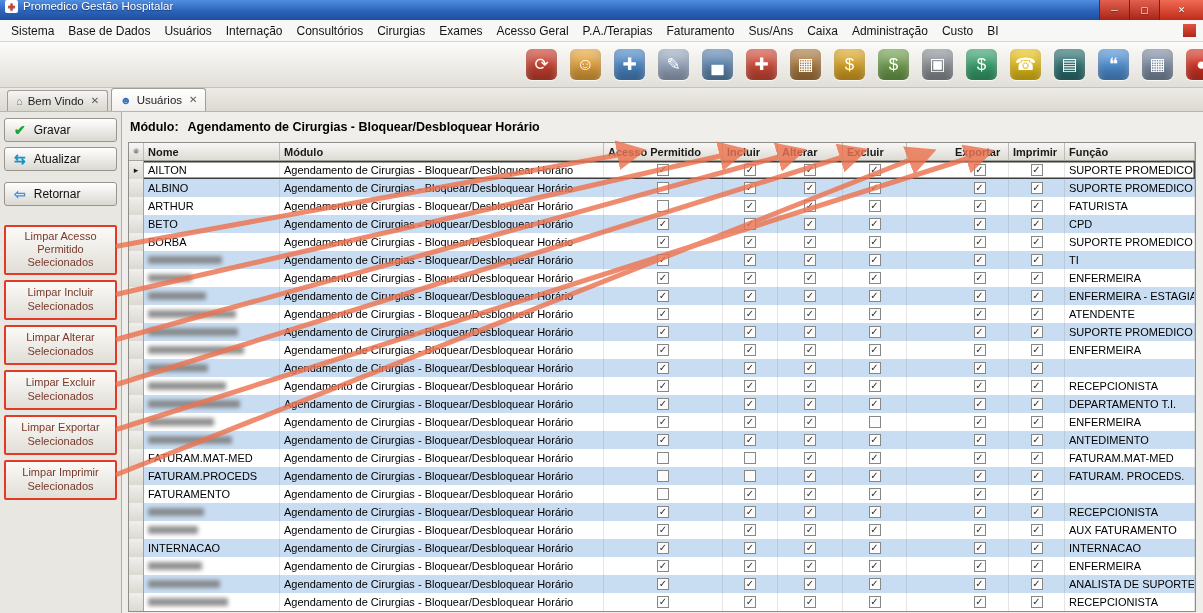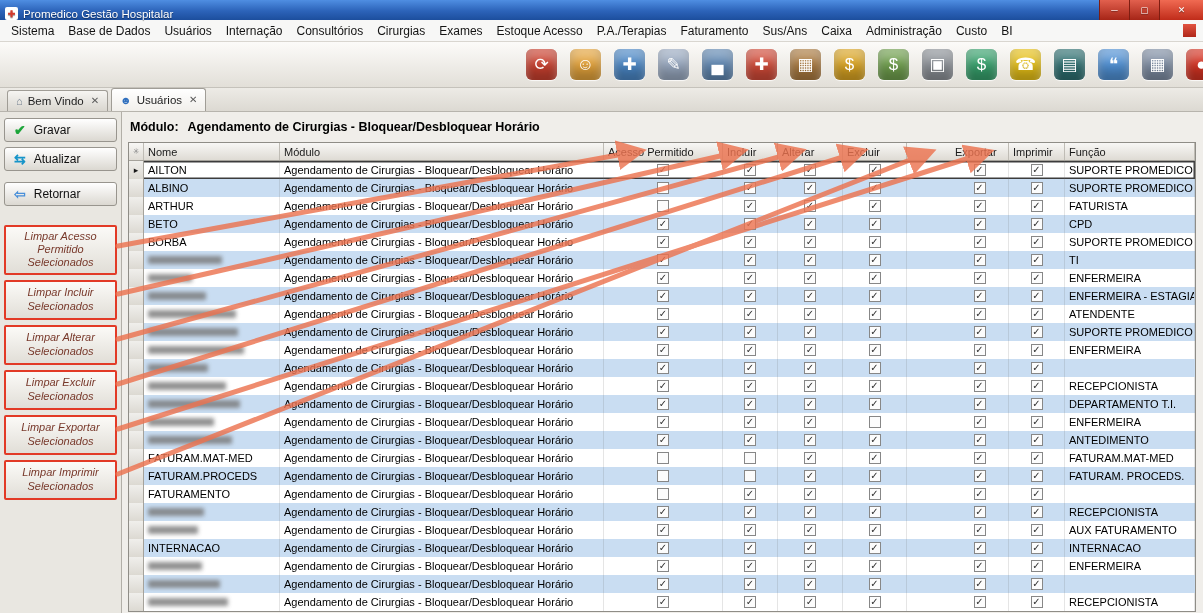--- a/index.html
+++ b/index.html
@@ -5,21 +5,21 @@
   * { box-sizing: border-box; margin: 0; padding: 0; }
   html,body { width:1203px; height:613px; }
   body {
     font-family: "Liberation Sans", sans-serif;
     background:#ece9e4; position:relative; overflow:hidden;
     -webkit-font-smoothing: antialiased;
   }
 
   
   .titlebar{height:20px;background:linear-gradient(#4f8ee2 0%,#2c63b9 55%,#1c4e9d 100%);
-    display:flex;align-items:flex-end;gap:5px;padding:0 0 0 5px;color:#fff;font-size:11.5px;
+    display:flex;align-items:flex-start;gap:5px;padding:0 0 0 5px;color:#fff;font-size:11.5px;
     text-shadow:0 1px 1px rgba(0,0,0,.45);}
   .app-icon{width:13px;height:13px;background:#fff;border-radius:2px;display:flex;align-items:center;
     justify-content:center;color:#d23b2f;font-size:9px;font-weight:bold;flex:none;}
   .app-icon::before{content:"✚";}
   .win-controls{margin-left:auto;display:flex;height:20px;}
   .win-btn{width:30px;height:20px;display:flex;align-items:center;justify-content:center;font-size:9px;
     color:#fff;background:linear-gradient(#e2604e,#a62517);border-left:1px solid #7e1d11;}
   .win-btn.close{width:44px;background:linear-gradient(#f06a52,#c02c1a);}
   .win-btn.min::before{content:"─";} .win-btn.max::before{content:"▢";} .win-btn.close::before{content:"✕";}
 
@@ -52,30 +52,30 @@
   
   .main{display:flex;height:501px;}
   .sidebar{width:122px;flex:none;background:#e9e7e1;border-right:1px solid #b2afa8;
     padding:6px 4px;display:flex;flex-direction:column;gap:5px;}
   .action-btn{height:24px;flex:none;display:flex;align-items:center;gap:8px;padding:0 9px;font-size:12px;
     color:#101010;background:linear-gradient(#ffffff,#dbd8d1);border:1px solid #98958e;border-radius:3px;cursor:default;}
   .action-btn.gap{margin-top:6px;}
   .action-glyph{font-size:14px;font-weight:bold;line-height:1;}
   .clear-btn{min-height:40px;flex:none;display:flex;align-items:center;justify-content:center;text-align:center;
     font-size:11px;line-height:1.2;color:#78392b;background:linear-gradient(#fbfaf7,#e1ded7);
-    border:2px solid #e23a26;border-radius:2px;padding:3px 2px;cursor:default;font-style:italic;}
+    border:2px solid #e23a26;border-radius:2px;padding:3px 2px;cursor:default;}
   .clear-btn.first{margin-top:14px;min-height:46px;}
 
   .content{flex:1;background:#f0eeea;padding:8px 2px 0 6px;position:relative;overflow:hidden;}
   .module-header{font-size:12.5px;font-weight:bold;color:#000;margin:0 0 8px 2px;display:flex;gap:9px;white-space:nowrap;}
 
   
   .grid{border:1px solid #8f8d87;background:#fff;width:1068px;}
   .grid-header{display:flex;height:18px;background:linear-gradient(#f8f7f5,#dedbd4);
-    border-bottom:1px solid #a5a29b;font-size:11px;color:#1a1a1a;}
+    border-bottom:1px solid #a5a29b;font-size:11px;color:#1a1a1a;font-weight:bold;}
   .hcell{display:flex;align-items:center;padding:0 4px;border-right:1px solid #bfbcb5;overflow:hidden;white-space:nowrap;}
   .ind-corner{justify-content:center;color:#8a8a8a;font-size:8px;padding:0;}
   .ind-corner::before{content:"✳";}
   .grid-row{display:flex;height:18px;background:#fff;font-size:11px;color:#000;}
   .grid-row.alt{background:#c9ddf2;}
   .grid-row.selected{box-shadow:inset 0 0 0 1.5px #3c3c3c;}
   .cell{display:flex;align-items:center;padding:0 4px;border-right:1px solid rgba(110,110,110,.18);
     overflow:hidden;white-space:nowrap;}
   .ind{background:linear-gradient(#f0efec,#dcd9d2);border-right:1px solid #a5a29b;justify-content:center;
     font-size:9px;color:#1a1a1a;padding:0;}
@@ -112,21 +112,21 @@
 
   <div class="menubar">
     <div class="menu-items">
         <span class="menu-item">Sistema</span>
         <span class="menu-item">Base de Dados</span>
         <span class="menu-item">Usuários</span>
         <span class="menu-item">Internação</span>
         <span class="menu-item">Consultórios</span>
         <span class="menu-item">Cirurgias</span>
         <span class="menu-item">Exames</span>
-        <span class="menu-item">Estoque Acesso</span>
+        <span class="menu-item">Acesso Geral</span>
         <span class="menu-item">P.A./Terapias</span>
         <span class="menu-item">Faturamento</span>
         <span class="menu-item">Sus/Ans</span>
         <span class="menu-item">Caixa</span>
         <span class="menu-item">Administração</span>
         <span class="menu-item">Custo</span>
         <span class="menu-item">BI</span>
       </div>
     <span class="menu-red"></span>
   </div>
@@ -801,20 +801,21 @@
               </div>
               <div class="cell cb-cell c-exc">
                 <span class="cb checked"></span>
               </div>
               <div class="cell cb-cell c-exp">
                 <span class="cb checked"></span>
               </div>
               <div class="cell cb-cell c-imp">
                 <span class="cb checked"></span>
               </div>
+              <div class="cell c-fun">ANALISTA DE SUPORTE</div>
             </div>
             <div class="grid-row">
               <div class="cell c-ind ind"></div>
               <div class="cell c-nome">
                 <div class="mask" style="width: 80px;"></div>
               </div>
               <div class="cell c-mod">Agendamento de Cirurgias - Bloquear/Desbloquear Horário</div>
               <div class="cell cb-cell c-ap">
                 <span class="cb checked"></span>
               </div>

